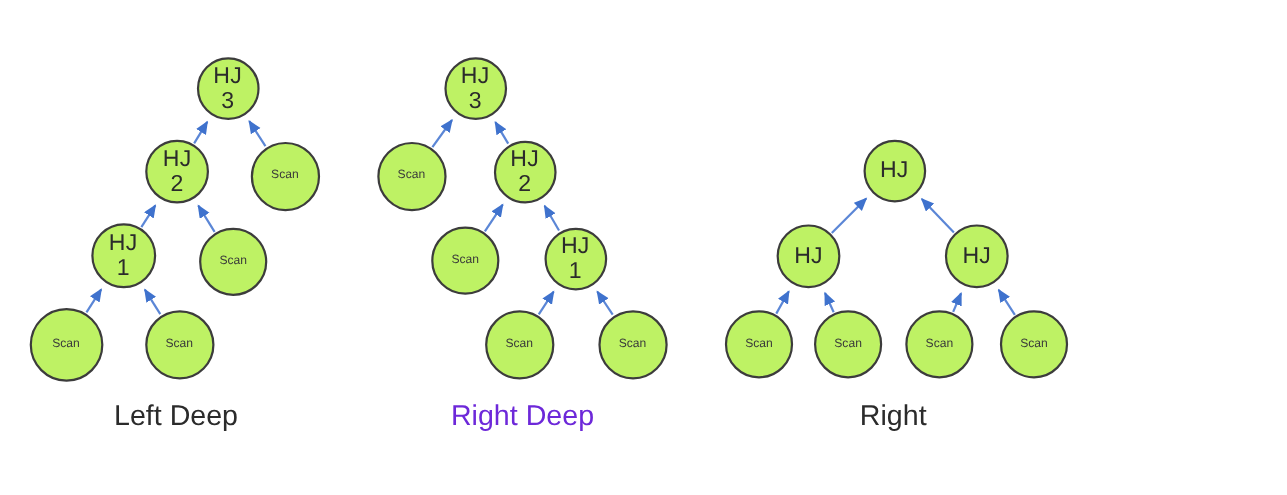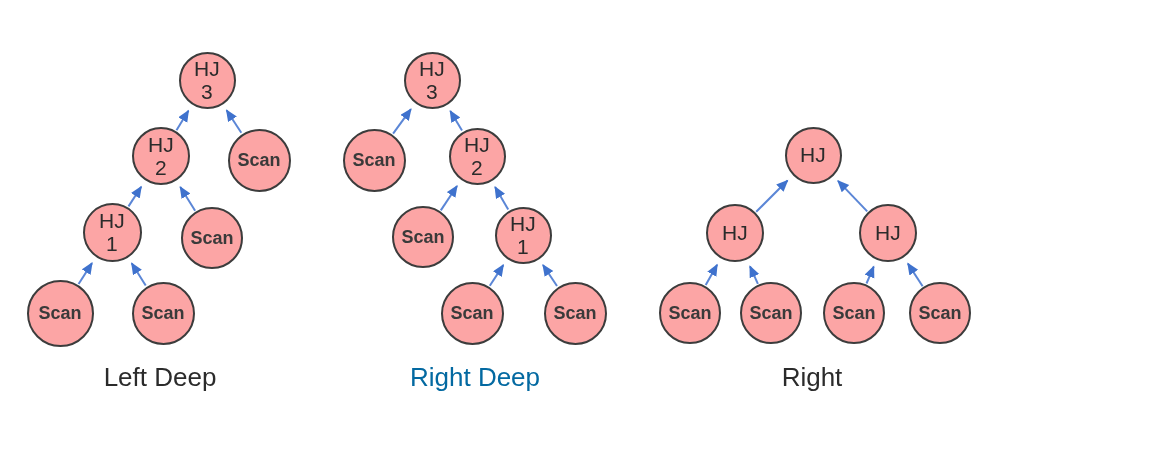--- a/index.html
+++ b/index.html
@@ -9,35 +9,35 @@
     background:#ffffff;
     font-family:"Liberation Sans", sans-serif;
     overflow:hidden;
   }
   #stage{position:relative;width:1170px;height:450px;}
   svg#edges{position:absolute;left:0;top:0;width:1170px;height:450px;}
   .node{
     position:absolute;
     border:2.2px solid #3c3c3c;
     border-radius:50%;
-    background:#fca5a5;
+    background:#bef264;
     box-sizing:border-box;
     display:flex;
     flex-direction:column;
     align-items:center;
     justify-content:center;
     color:#2b2b2b;
     text-align:center;
     line-height:1.02;
   }
   .node .l1{display:block;}
   .node .l2{display:block;}
   .node.hj{font-size:21px;font-weight:400;letter-spacing:.2px;}
   .node.hj .l1{margin-bottom:1px;}
-  .node.scan{font-size:18px;font-weight:700;color:#3a3a3a;}
+  .node.scan{font-size:11px;font-weight:400;color:#3a3a3a;}
   .caption{
     position:absolute;
     font-size:26px;
     color:#2b2b2b;
     white-space:nowrap;
     text-align:left;
     transform:translateX(-50%);
   }
 </style>
 </head>
@@ -137,16 +137,16 @@
       </div>
       <div class="node scan" style="left: 823px; top: 282px; width: 62px; height: 62px; border-color: rgb(60, 60, 60);">
         <span class="l1">Scan</span>
       </div>
       <div class="node scan" style="left: 909px; top: 282px; width: 62px; height: 62px; border-color: rgb(60, 60, 60);">
         <span class="l1">Scan</span>
       </div>
     </div>
   <div id="caption-layer">
       <div class="caption" style="left: 160px; top: 362px; color: rgb(43, 43, 43);">Left Deep</div>
-      <div class="caption" style="left: 475px; top: 362px; color: #0369a1;">Right Deep</div>
+      <div class="caption" style="left: 475px; top: 362px; color: #6d28d9;">Right Deep</div>
       <div class="caption" style="left: 812px; top: 362px; color: rgb(43, 43, 43);">Right</div>
     </div>
 </div>
 
 </body></html>

